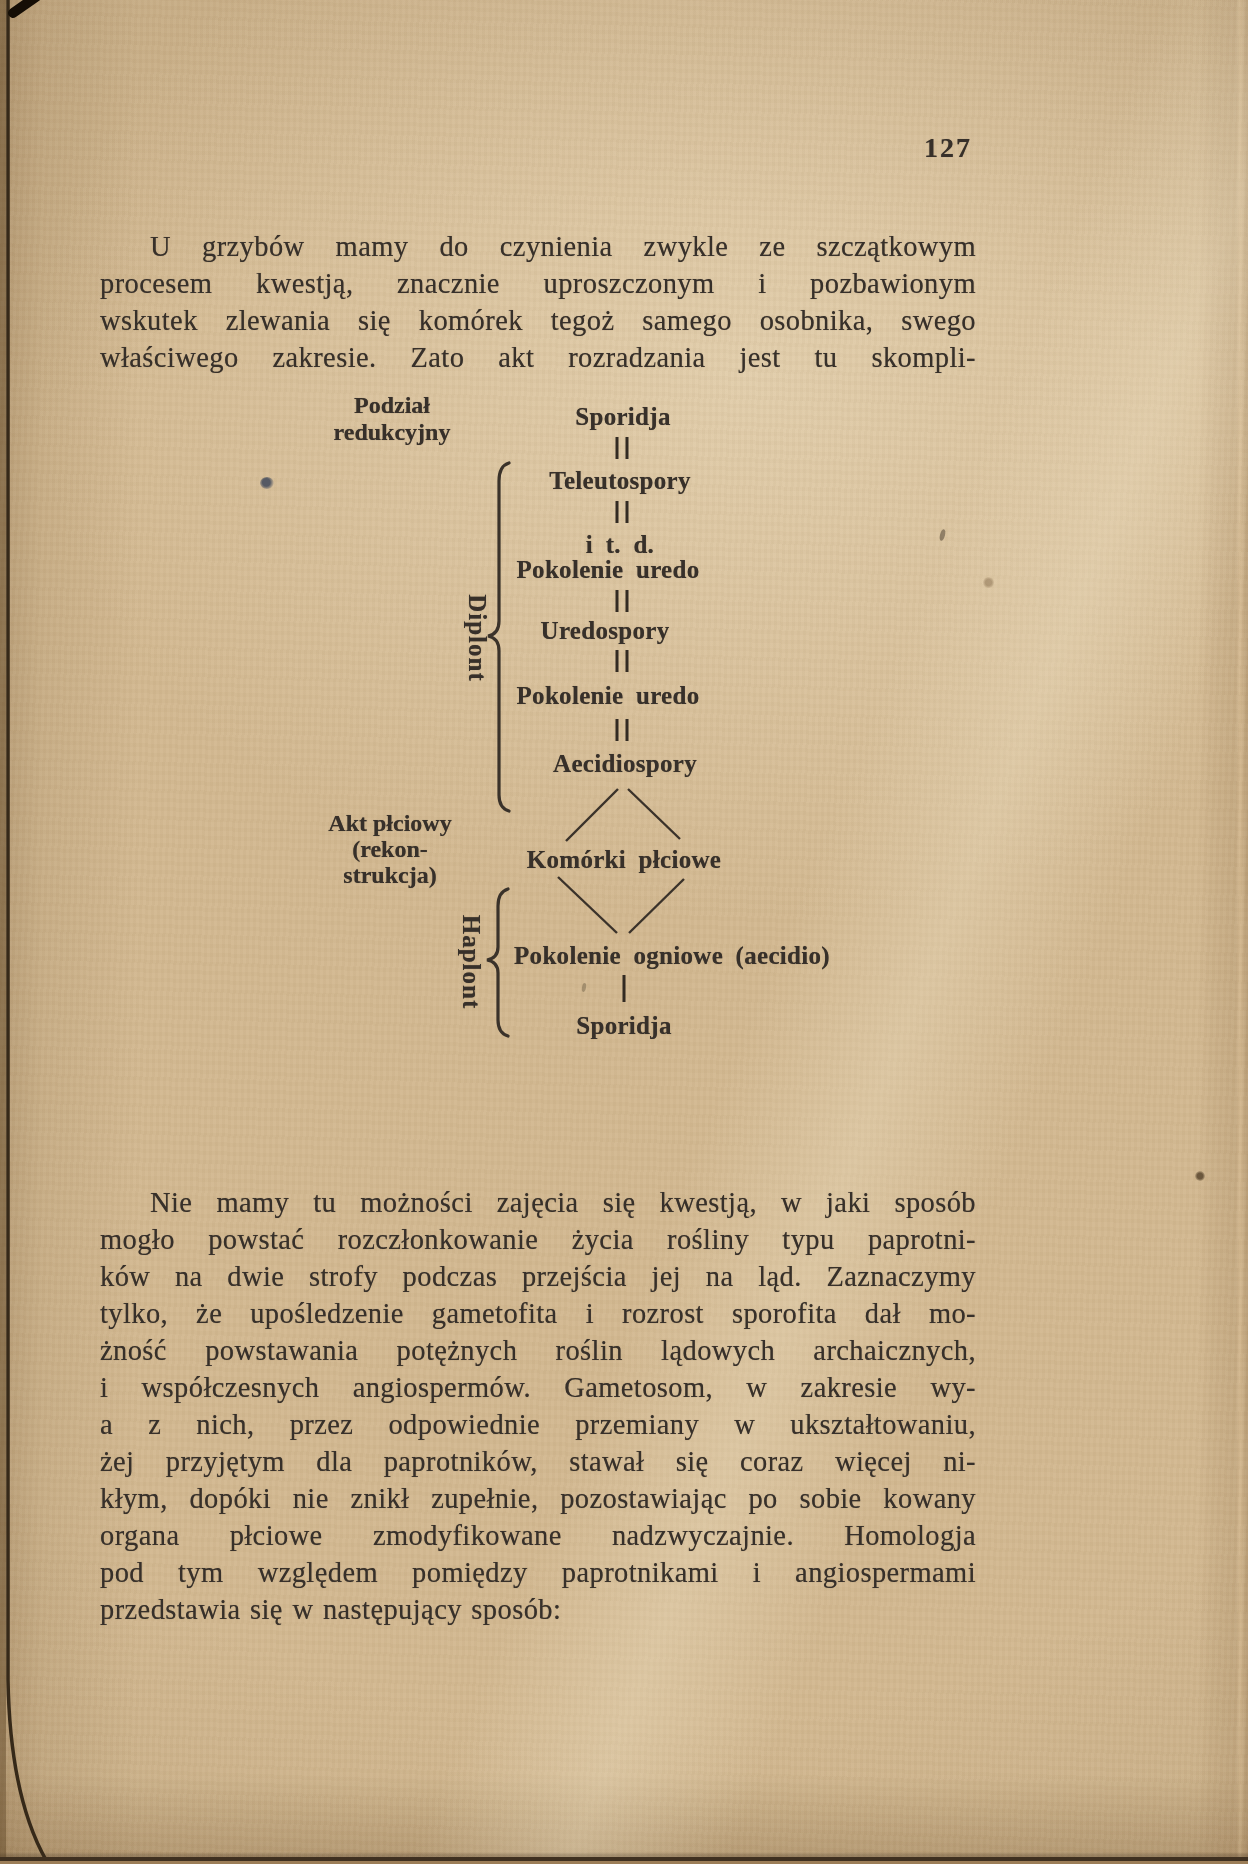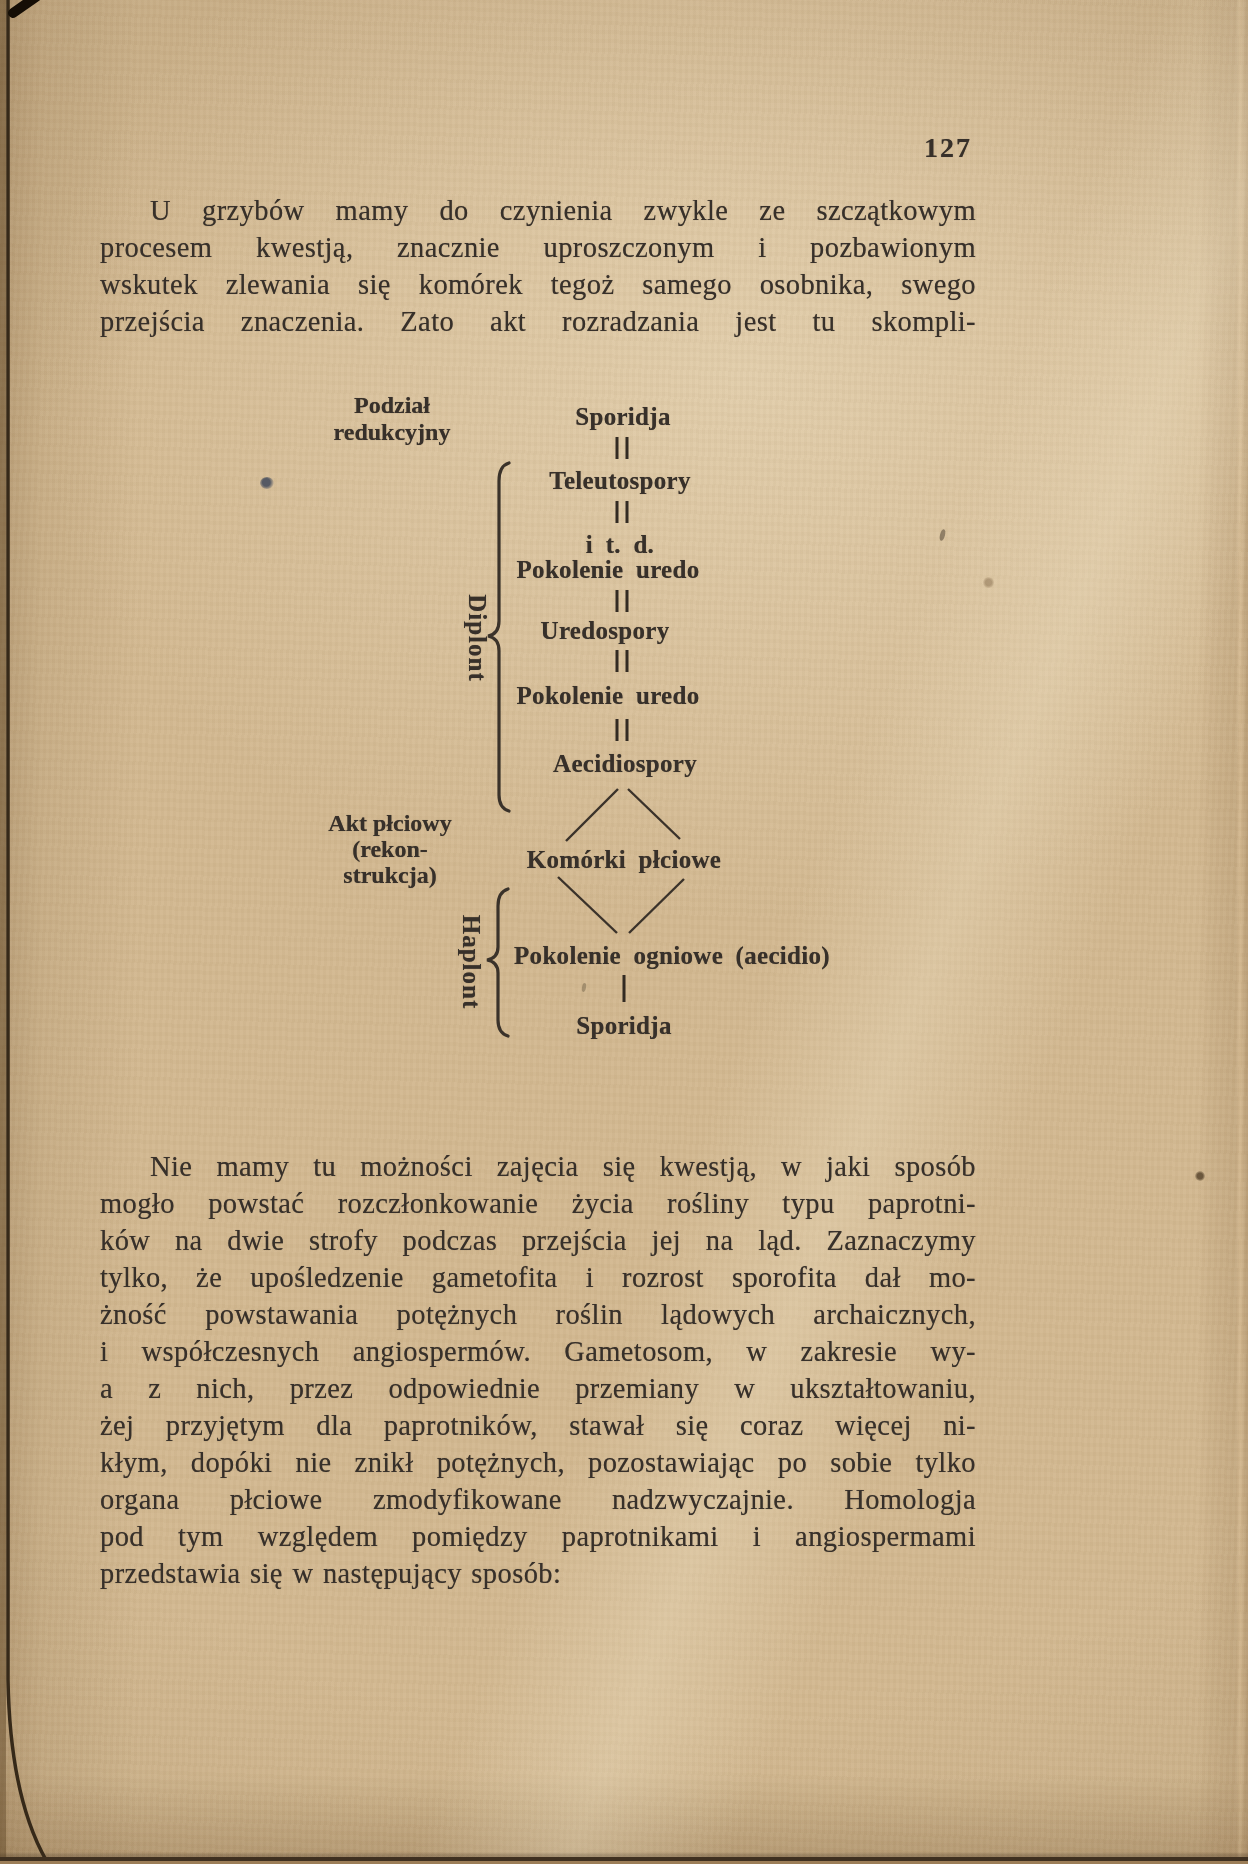--- a/index.html
+++ b/index.html
@@ -25,21 +25,21 @@
       
       radial-gradient(1000px 760px at 60% 20%, rgba(238,223,193,0.55), rgba(238,223,193,0) 72%),
       
       radial-gradient(1500px 1300px at 52% 52%, rgba(0,0,0,0) 58%, rgba(110,82,48,0.20) 100%),
       #d2b890;
   }
   .layer { position:absolute; inset:0; }
   svg.overlay { position:absolute; inset:0; z-index:2; pointer-events:none; }
 
   
-  .para { position:absolute; z-index:3; }
+  .para { position:absolute; z-index:3;margin-top:36px; }
   .bodyline {
     height:37px; line-height:37px;
     font-size:28.5px;
     letter-spacing:0.4px; word-spacing:2px;
     text-align:justify; text-align-last:justify;
     white-space:normal;
     text-shadow:0 0 0.7px rgba(50,42,33,0.55);
   }
   .indent { text-indent:50px; }
   .endline { text-align-last:left; }
@@ -128,21 +128,21 @@
     <line x1="558" y1="877" x2="617" y2="933" stroke="#3a322a" stroke-width="2.4"></line>
     <line x1="684" y1="879" x2="629" y2="933" stroke="#3a322a" stroke-width="2.4"></line>
   </svg>
 
   <div id="pageno">127</div>
 
   <div class="para" id="para1">
     <div class="bodyline indent">U grzybów mamy do czynienia zwykle ze szczątkowym</div>
     <div class="bodyline">procesem kwestją, znacznie uproszczonym i pozbawionym</div>
     <div class="bodyline">wskutek zlewania się komórek tegoż samego osobnika, swego</div>
-    <div class="bodyline">przejścia znaczenia. Zato akt rozradzania jest tu skompli-</div>
+    <div class="bodyline">właściwego zakresie. Zato akt rozradzania jest tu skompli-</div>
   </div>
 
   <div class="layer">
 
     <div class="dlabel" style="left:292px; top:392px; width:200px; line-height:27px;">
       <div>Podział</div>
       <div>redukcyjny</div>
     </div>
 
     <div class="dlabel" style="left:290px; top:810px; width:200px;">
@@ -175,21 +175,21 @@
 
   <div class="para" id="para3">
     <div class="bodyline indent">Nie mamy tu możności zajęcia się kwestją, w jaki sposób</div>
     <div class="bodyline">mogło powstać rozczłonkowanie życia rośliny typu paprotni-</div>
     <div class="bodyline">ków na dwie strofy podczas przejścia jej na ląd. Zaznaczymy</div>
     <div class="bodyline">tylko, że upośledzenie gametofita i rozrost sporofita dał mo-</div>
     <div class="bodyline">żność powstawania potężnych roślin lądowych archaicznych,</div>
     <div class="bodyline">i współczesnych angiospermów. Gametosom, w zakresie wy-</div>
     <div class="bodyline">a z nich, przez odpowiednie przemiany w ukształtowaniu,</div>
     <div class="bodyline">żej przyjętym dla paprotników, stawał się coraz więcej ni-</div>
-    <div class="bodyline">kłym, dopóki nie znikł potężnych, pozostawiając po sobie tylko</div>
+    <div class="bodyline">kłym, dopóki nie znikł zupełnie, pozostawiając po sobie kowany</div>
     <div class="bodyline">organa płciowe zmodyfikowane nadzwyczajnie. Homologja</div>
     <div class="bodyline">pod tym względem pomiędzy paprotnikami i angiospermami</div>
     <div class="bodyline endline">przedstawia się w następujący sposób:</div>
   </div>
 
   <div class="spot" id="spot-blue"></div>
   <div class="spot" id="spot-brown"></div>
   <div class="spot" id="spot-faint"></div>
   <div class="spot" id="mark-comma"></div>
   <div class="spot" id="mark-tiny"></div>

